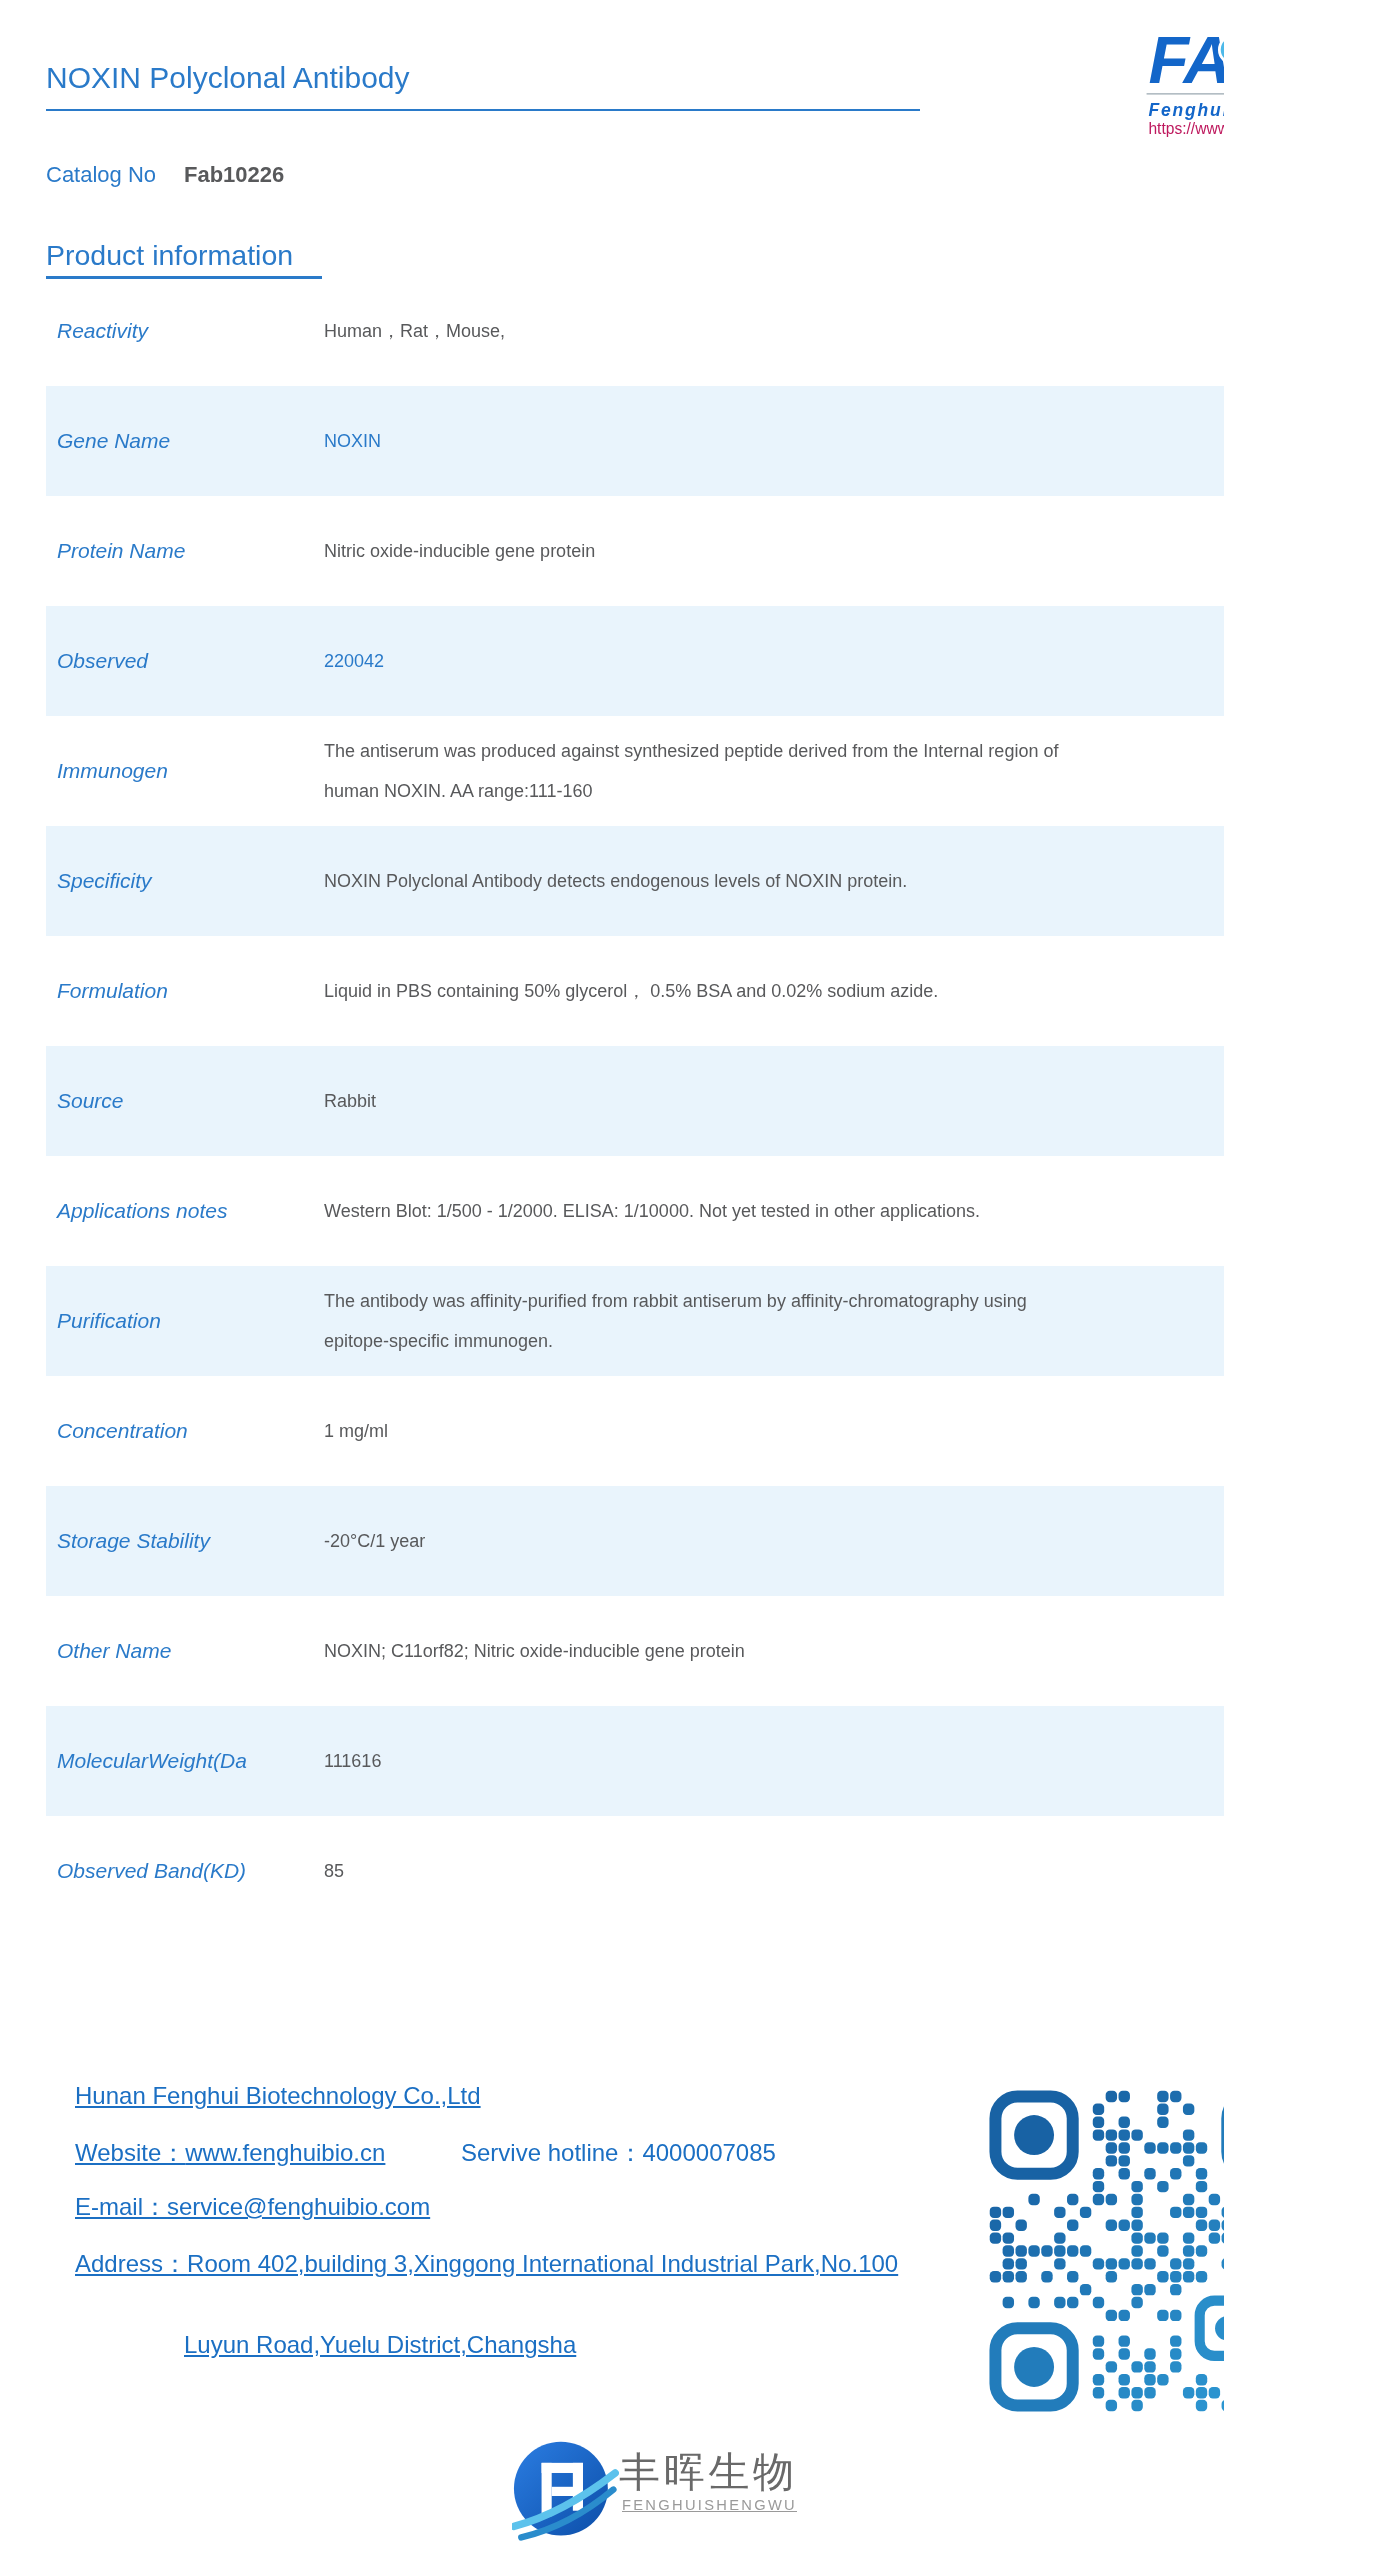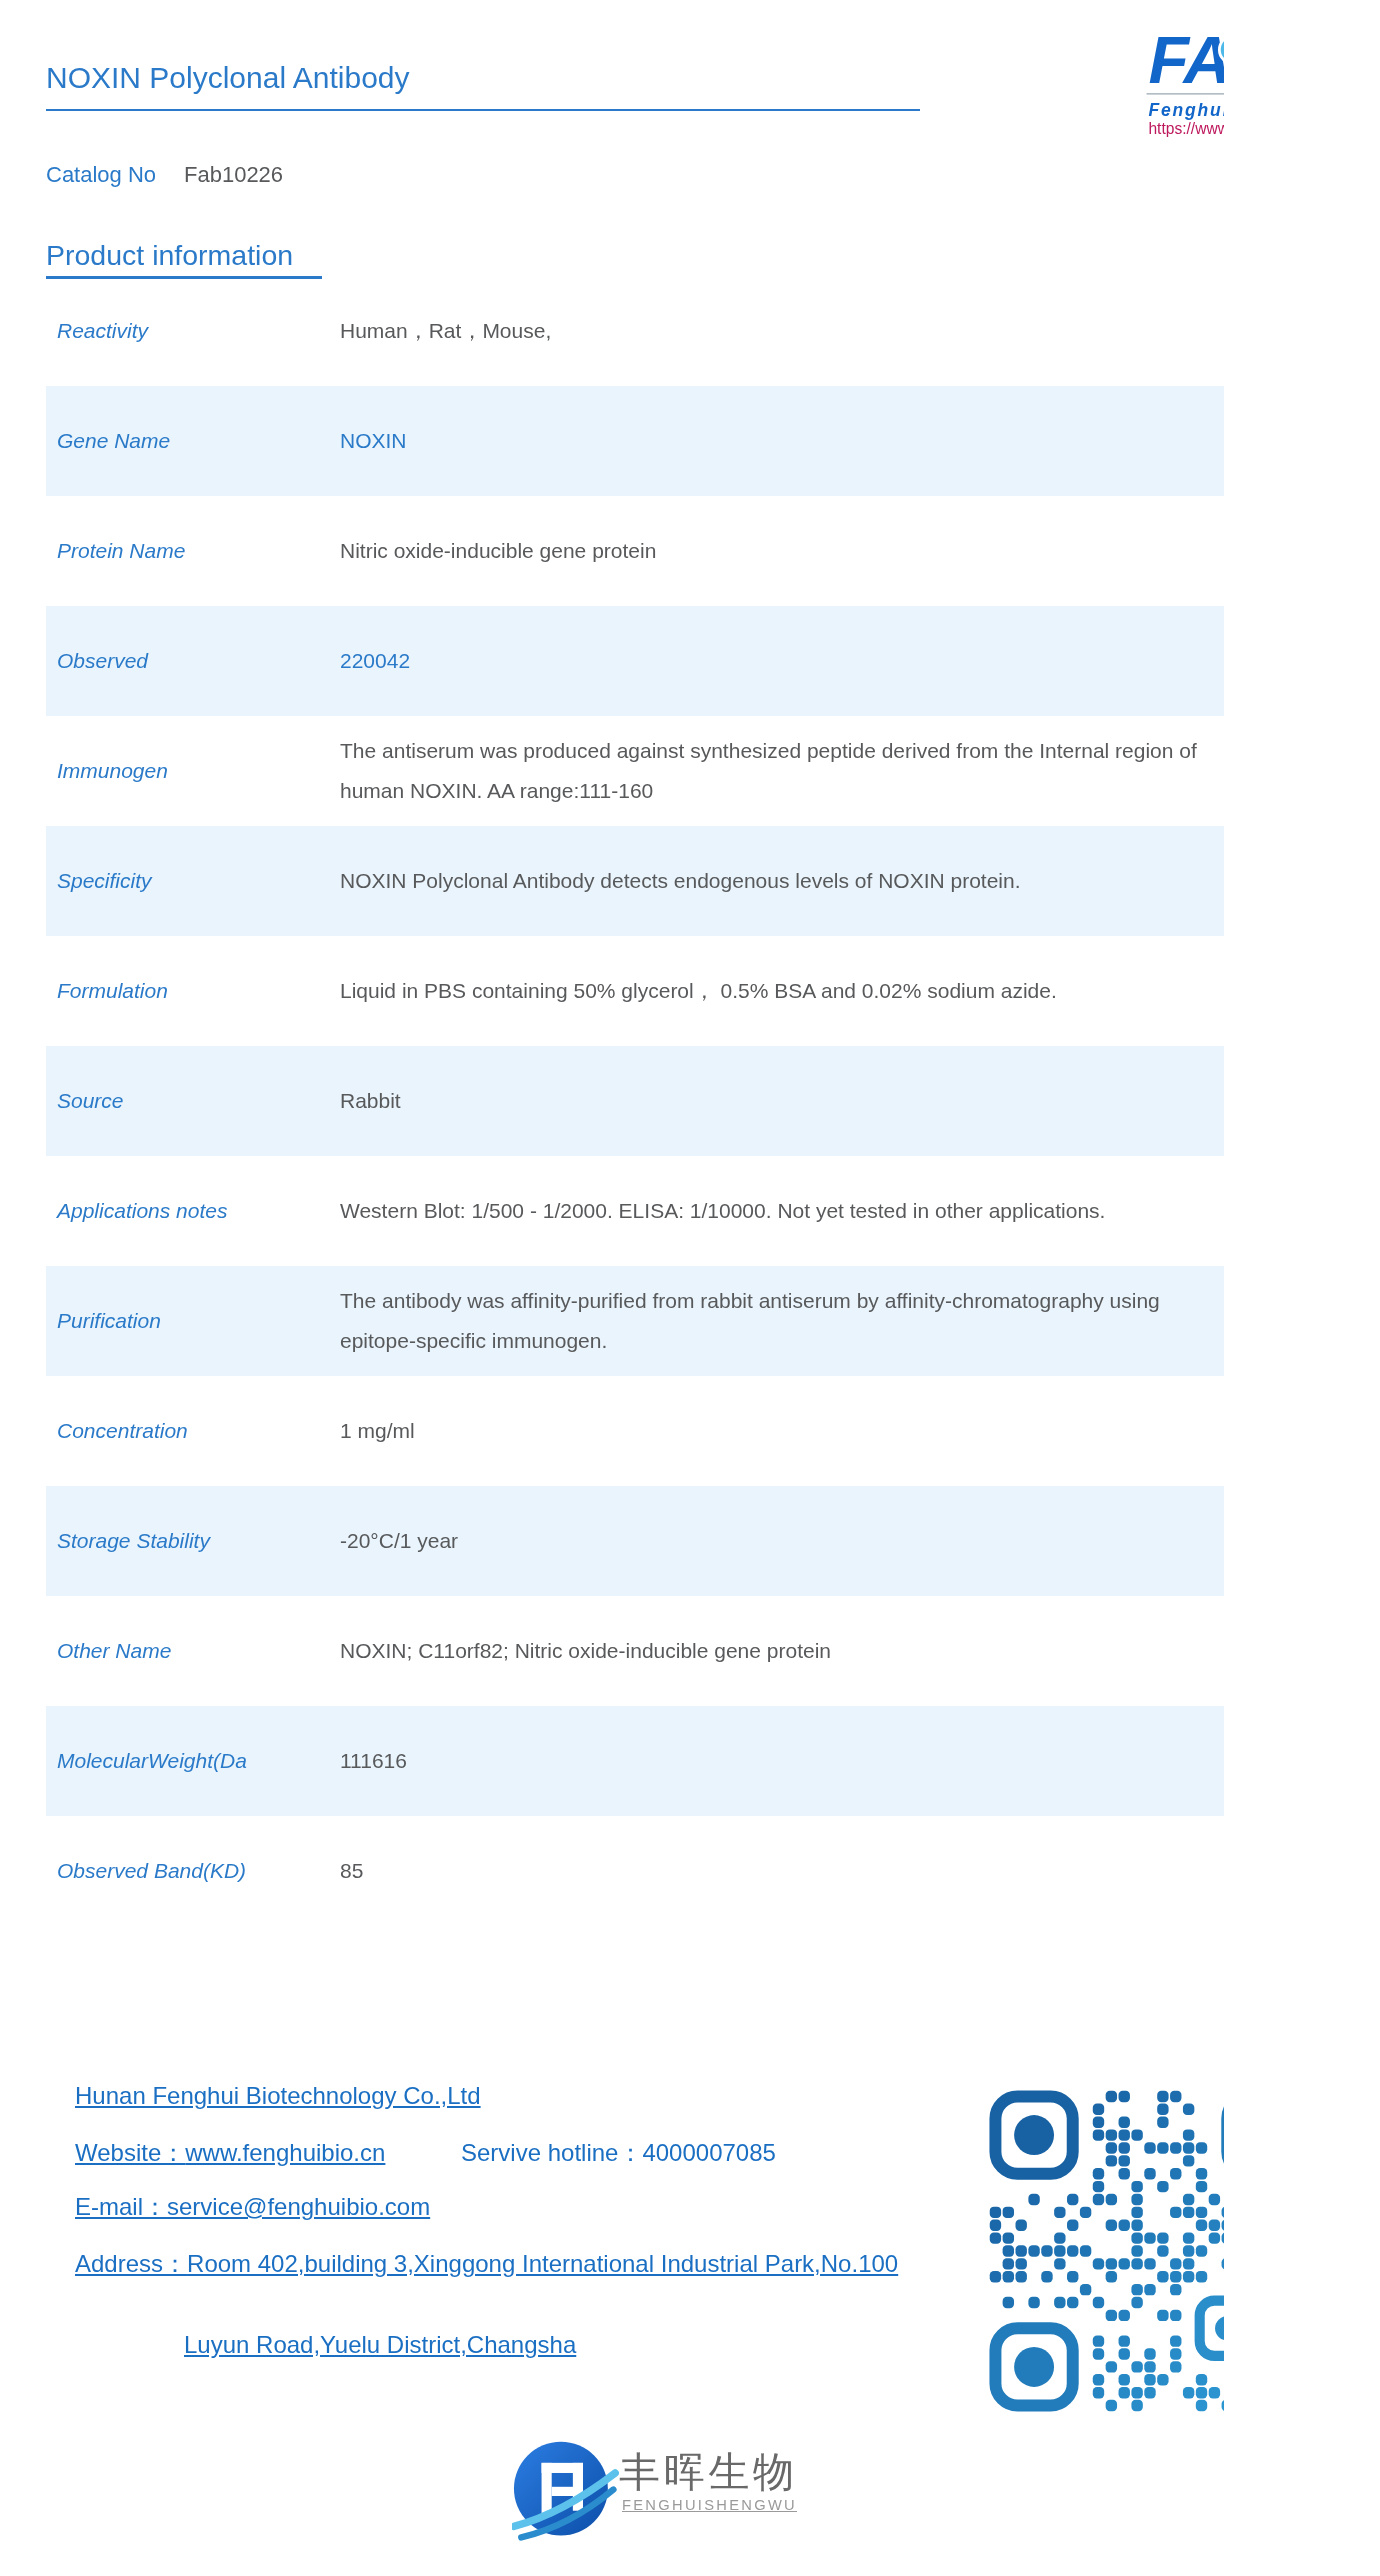--- a/index.html
+++ b/index.html
@@ -2,31 +2,31 @@
 <html style="font-size:14.7px"><head>
 <meta charset="utf-8">
 <style>
   html,body{margin:0;padding:0;background:#ffffff;}
   .page{position:relative;width:1224px;height:2576px;background:#ffffff;overflow:hidden;
         font-family:"Liberation Sans","DejaVu Sans",sans-serif;}
   
   .doc-title{position:absolute;left:46px;top:61px;font-size:30px;color:#2a7ac9;}
   .title-rule{position:absolute;left:46px;top:109px;width:874px;height:1.8px;background:#2a7ac9;}
   .catalog{position:absolute;left:46px;top:162px;font-size:22px;color:#2a7ac9;}
-  .catalog-val{position:absolute;left:138px;top:0;color:#58595b;}
+  .catalog-val{position:absolute;left:138px;top:0;color:#58595b;font-weight:bold;}
   .logo-box{position:absolute;left:1141px;top:22px;width:212px;height:129px;}
   
   .sec-title{position:absolute;left:46px;top:239px;font-size:28.5px;color:#2a7ac9;}
   .sec-rule{position:absolute;left:46px;top:276px;width:276px;height:2.8px;background:#2a7ac9;}
   
   .table{position:absolute;left:46px;top:276px;width:1288px;}
   .row{display:flex;align-items:center;min-height:110px;box-sizing:border-box;padding-left:11px;}
   .row:nth-child(even){background:#e9f4fc;}
   .row-label{flex:0 0 267px;width:267px;font-size:21px;color:#2a7ac9;font-style:italic;}
-  .row-value{width:975px;font-size:21px;color:#58595b;line-height:40px;white-space:pre-line;margin-left:16px;}
+  .row-value{width:975px;font-size:18px;color:#58595b;line-height:40px;white-space:pre-line;}
   .row-value.link{color:#2a7ac9;}
   
   .f-line{position:absolute;left:75px;font-size:24px;color:#1b6fc3;width:920px;text-decoration:underline;}
   .f-hot{position:absolute;left:386px;top:0;}
   
   .qr{position:absolute;left:989px;top:2090px;width:322px;height:322px;}
   
   .brand{position:absolute;left:512px;top:2438px;width:552px;height:120px;}
   .brand-cn{position:absolute;left:107px;top:7.4px;font-size:41px;letter-spacing:3.7px;color:#696969;font-weight:500;}
   .brand-en{position:absolute;left:110px;top:59px;font-size:14.7px;letter-spacing:2.3px;color:#9a9a9a;text-decoration:underline;}

